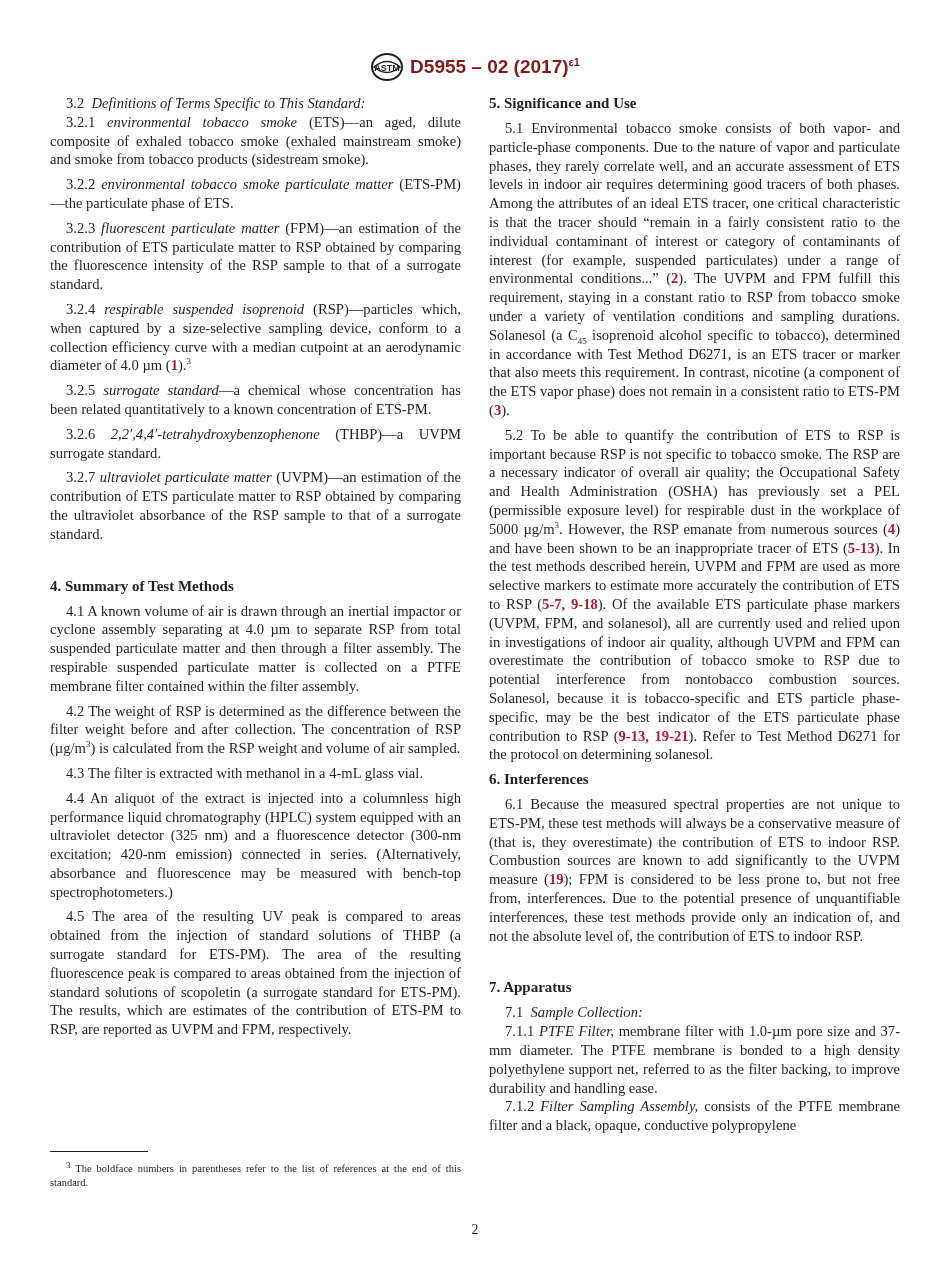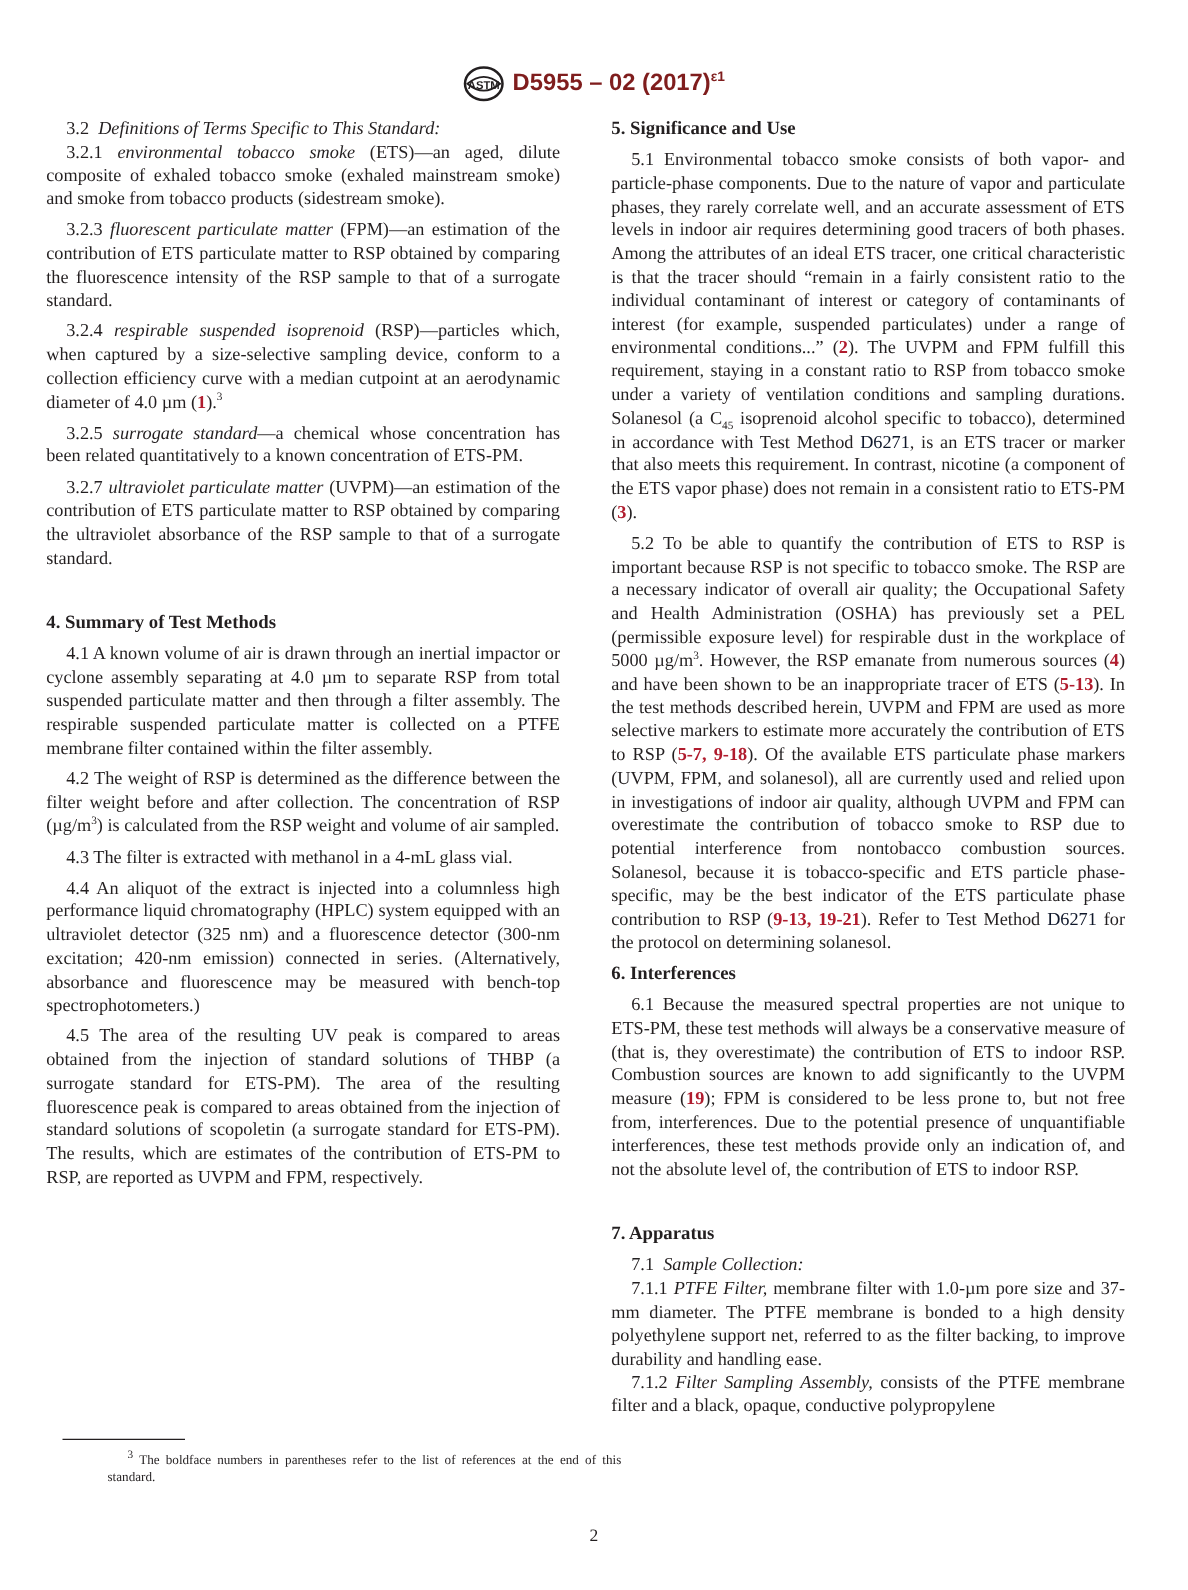--- a/index.html
+++ b/index.html
@@ -4,54 +4,56 @@
 <style>
   html, body { margin:0; padding:0; background:#ffffff; }
   body { width:950px; height:1272px; position:relative; overflow:hidden;
          font-family:"Liberation Serif", "DejaVu Serif", serif; color:#231f20; }
   .header { position:absolute; top:52px; left:0; width:950px; text-align:center; height:34px; }
   .header-inner { display:inline-flex; align-items:center; gap:6px; }
   .logo { width:34px; height:30px; }
   .doc-id { font-family:"Liberation Sans", "DejaVu Sans", sans-serif; font-weight:bold; font-size:19px; color:#7f1d1d; }
   .doc-id sup { font-size:11px; }
   .col { position:absolute; top:94px; width:411px; font-size:14.6px; line-height:18.8px; text-align:justify; }
-  .col.left { left:37px; }
+  .col.left { left:50px; }
   .col.right { left:489px; }
   p { margin:0 0 6px 0; text-indent:16px; }
   p.tight { margin-bottom:0; }
   h2 { font-size:15px; font-weight:bold; margin:0 0 6px 0; line-height:19px; }
   h2.spaced { margin-top:33px; }
   .ref { color:#b01c2e; font-weight:bold; }
   .link { color:#0f172a; }
   sup, sub { font-size:9px; line-height:0; }
   .footnote-rule { position:absolute; left:50px; top:1151px; width:98px; border-top:1px solid #231f20; }
-  .footnote { position:absolute; left:50px; top:1162px; width:411px; font-size:10.5px; line-height:14px; text-align:justify;margin-left:36px; }
+  .footnote { position:absolute; left:50px; top:1162px; width:411px; font-size:10.5px; line-height:14px; text-align:justify; }
   .footnote p { text-indent:16px; margin:0; }
   .page-num { position:absolute; top:1222px; left:0; width:950px; text-align:center; font-size:14px; }
 </style>
 </head>
 <body>
 
 <div class="header">
   <div class="header-inner">
     <svg class="logo" viewBox="0 0 34 30">
       <ellipse cx="17" cy="15" rx="15" ry="13" fill="none" stroke="#231f20" stroke-width="2"></ellipse>
       <path d="M4 15 Q17 4 30 15 Q17 26 4 15Z" fill="none" stroke="#231f20" stroke-width="1.5"></path>
       <text x="17" y="19" text-anchor="middle" font-size="9" font-weight="bold" fill="#231f20" font-family="Liberation Sans, sans-serif">ASTM</text>
     </svg>
     <span class="doc-id"><span>D5955 – 02 (2017)</span><sup>ε1</sup></span>
   </div>
 </div>
 
 <div class="col left">
   <p class="tight"><span>3.2</span>&nbsp; <i>Definitions of Terms Specific to This Standard:</i></p>
   <p><span>3.2.1</span> <i>environmental tobacco smoke</i><span> (ETS)—an aged, dilute composite of exhaled tobacco smoke (exhaled mainstream smoke) and smoke from tobacco products (sidestream smoke).</span></p>
+  <p><span>3.2.2</span> <i>environmental tobacco smoke particulate matter</i><span> (ETS-PM)—the particulate phase of ETS.</span></p>
   <p><span>3.2.3</span> <i>fluorescent particulate matter</i><span> (FPM)—an estimation of the contribution of ETS particulate matter to RSP obtained by comparing the fluorescence intensity of the RSP sample to that of a surrogate standard.</span></p>
   <p><span>3.2.4</span> <i>respirable suspended isoprenoid</i><span> (RSP)—particles which, when captured by a size-selective sampling device, conform to a collection efficiency curve with a median cutpoint at an aerodynamic diameter of 4.0 µm (</span><a class="ref">1</a><span>).</span><sup>3</sup></p>
   <p><span>3.2.5</span> <i>surrogate standard</i><span>—a chemical whose concentration has been related quantitatively to a known concentration of ETS-PM.</span></p>
+  <p><span>3.2.6</span> <i>2,2′,4,4′-tetrahydroxybenzophenone</i><span> (THBP)—a UVPM surrogate standard.</span></p>
   <p><span>3.2.7</span> <i>ultraviolet particulate matter</i><span> (UVPM)—an estimation of the contribution of ETS particulate matter to RSP obtained by comparing the ultraviolet absorbance of the RSP sample to that of a surrogate standard.</span></p>
 
   <h2 class="spaced">4.  Summary of Test Methods</h2>
   <p>4.1 A known volume of air is drawn through an inertial impactor or cyclone assembly separating at 4.0 µm to separate RSP from total suspended particulate matter and then through a filter assembly. The respirable suspended particulate matter is collected on a PTFE membrane filter contained within the filter assembly.</p>
   <p><span>4.2 The weight of RSP is determined as the difference between the filter weight before and after collection. The concentration of RSP (µg/m</span><sup>3</sup><span>) is calculated from the RSP weight and volume of air sampled.</span></p>
   <p>4.3 The filter is extracted with methanol in a 4-mL glass vial.</p>
   <p>4.4 An aliquot of the extract is injected into a columnless high performance liquid chromatography (HPLC) system equipped with an ultraviolet detector (325 nm) and a fluorescence detector (300-nm excitation; 420-nm emission) connected in series. (Alternatively, absorbance and fluorescence may be measured with bench-top spectrophotometers.)</p>
   <p>4.5 The area of the resulting UV peak is compared to areas obtained from the injection of standard solutions of THBP (a surrogate standard for ETS-PM). The area of the resulting fluorescence peak is compared to areas obtained from the injection of standard solutions of scopoletin (a surrogate standard for ETS-PM). The results, which are estimates of the contribution of ETS-PM to RSP, are reported as UVPM and FPM, respectively.</p>
 </div>
 

